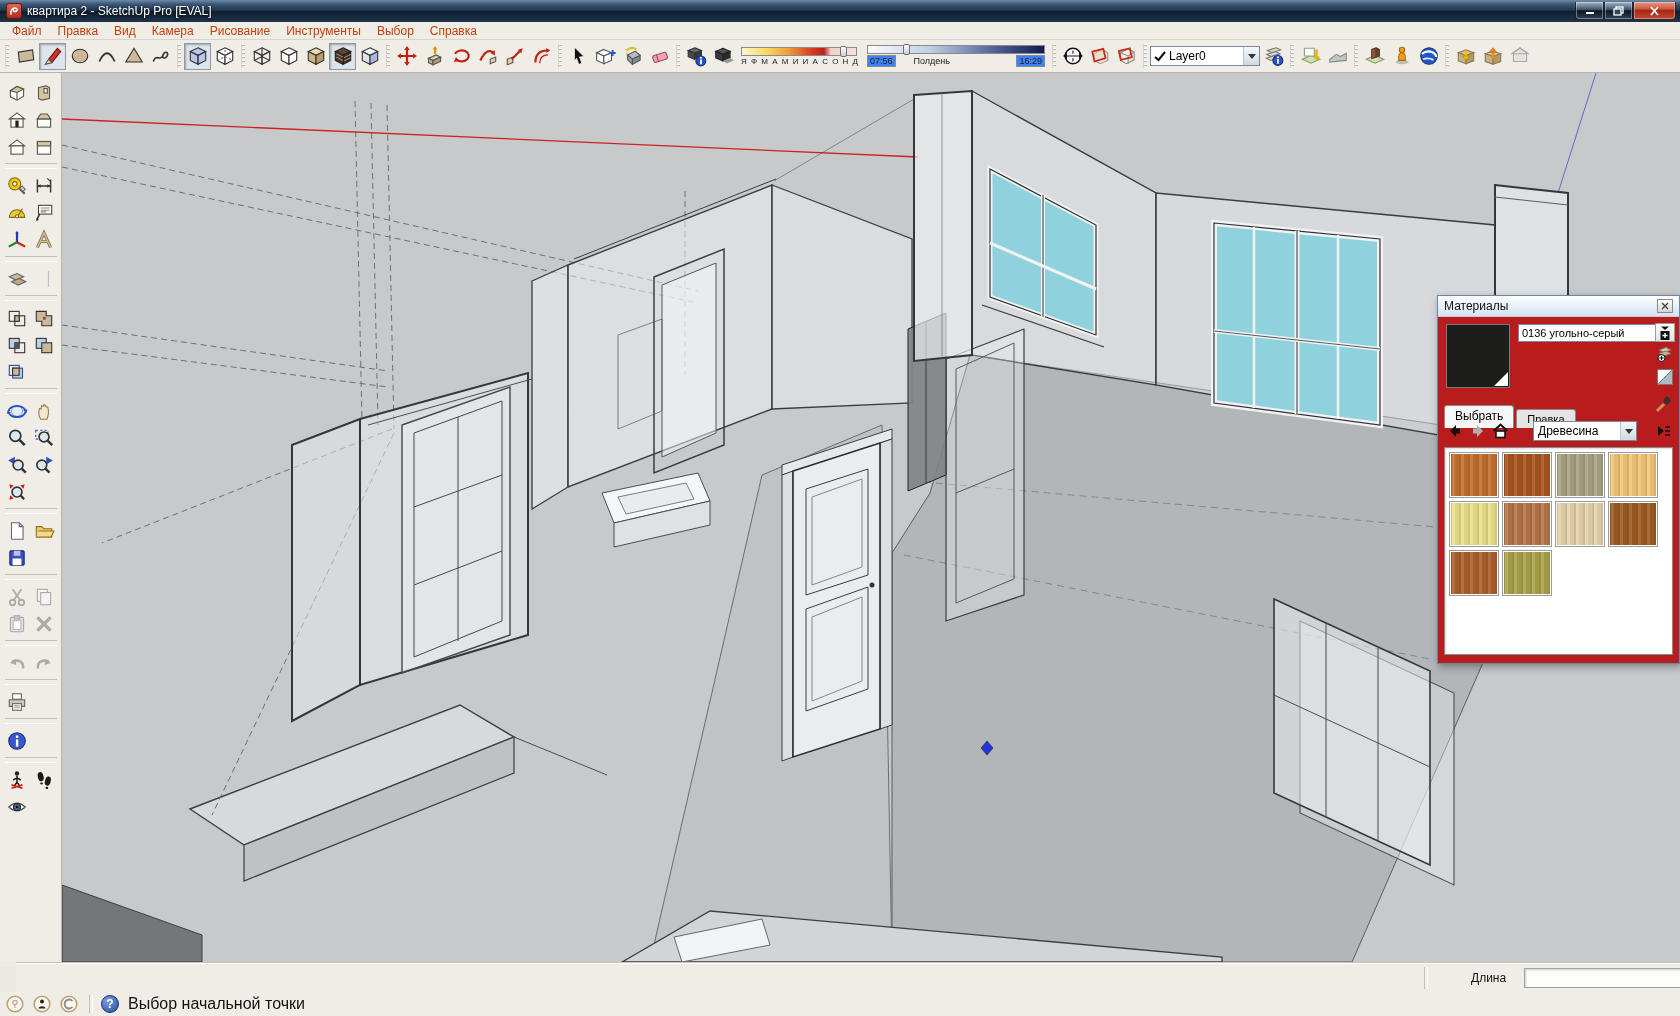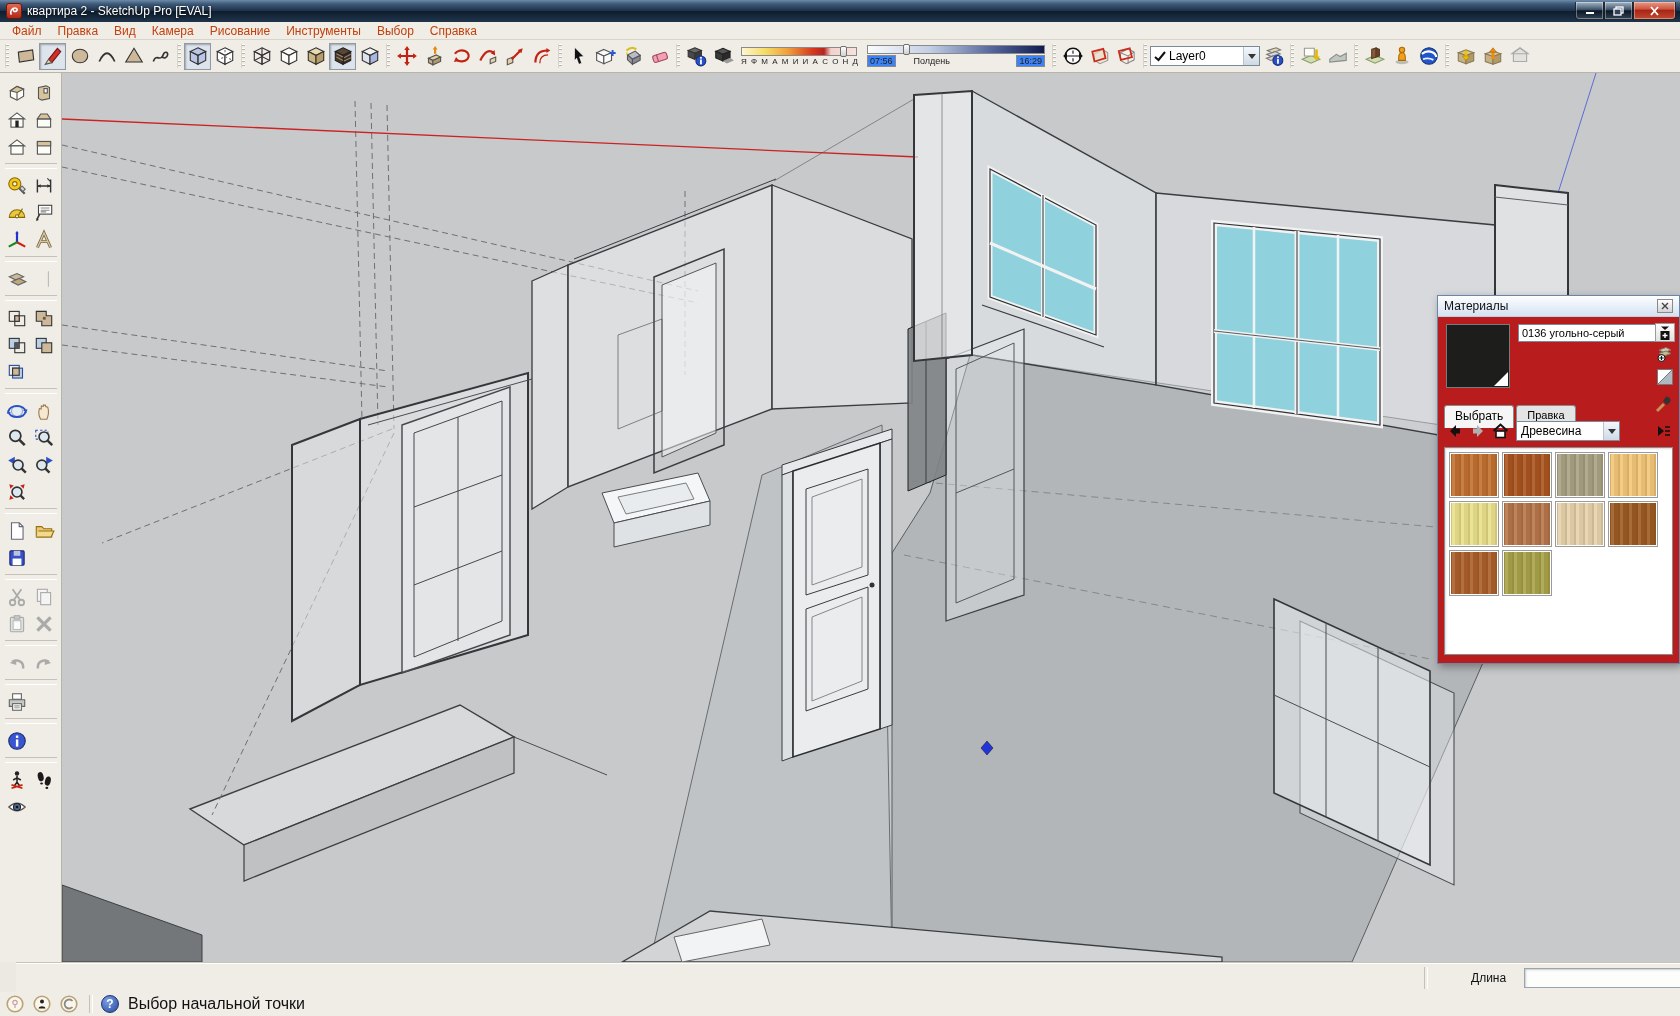--- a/index.html
+++ b/index.html
@@ -83,28 +83,28 @@
   .mpreview { position:absolute; left:8px; top:7px; width:64px; height:64px;
     border:1px solid #7a7a7a; }
   .mpreview::after { content:""; position:absolute; right:1px; bottom:1px;
     border-left:14px solid transparent; border-bottom:14px solid #fff; }
   .mname { position:absolute; left:80px; top:7px; width:140px; height:18px;
     border:1px solid #7a8a9a; font-size:11px; padding:0 3px; font-family:"Liberation Sans",sans-serif; }
   .mcol { position:absolute; right:4px; top:6px; display:flex; flex-direction:column; gap:3px; }
   .sbtn { width:20px; height:19px; border:1px solid #9a9a9a; background:linear-gradient(#fcfcfc,#e2e2e2);
     display:flex; align-items:center; justify-content:center; }
   .sbtn.flat { border-color:transparent; background:transparent; }
-  .tabs { position:absolute; left:6px; top:88px; display:flex; }
+  .tabs { position:absolute; left:6px; top:88px; display:flex; align-items:flex-end; }
   .tab { padding:3px 10px; border:1px solid #8a8a8a; border-bottom:none; background:#e4e4e4;
     border-radius:3px 3px 0 0; margin-right:2px; font-size:11px; }
   .tab.active { background:#f6f6f6; padding-bottom:5px; font-size:12px; }
   .navrow { position:absolute; left:6px; top:104px; right:6px; display:flex; align-items:center; gap:2px; }
   .navbtn { width:21px; height:20px; display:flex; align-items:center; justify-content:center;
     border:1px solid transparent; }
-  .mcombo { width:104px; margin-left:3px; }
+  .mcombo { width:104px; margin-left:20px; }
   .mlist { position:absolute; left:6px; right:6px; top:130px; bottom:8px; background:#fff;
     border:1px solid #8a8a8a; box-shadow:inset 1px 1px 2px rgba(0,0,0,.15); padding:4px; }
   .swgrid { display:grid; grid-template-columns:repeat(4,50px); gap:3px; }
   .swatch { width:50px; height:46px; border:1px solid #9a9a9a; outline:1px solid #fff; outline-offset:-2px;
     background-image:repeating-linear-gradient(90deg, rgba(60,30,0,.14) 0 2px, rgba(255,255,255,.10) 2px 5px, rgba(0,0,0,.05) 5px 9px); }
 
   
   .measurebar { position:absolute; left:16px; bottom:24px; width:1680px; height:30px;
     background:#f0ede6; border-top:1px solid #c8c4ba; box-shadow:inset 0 1px 0 #fff;
     display:flex; align-items:center; }

